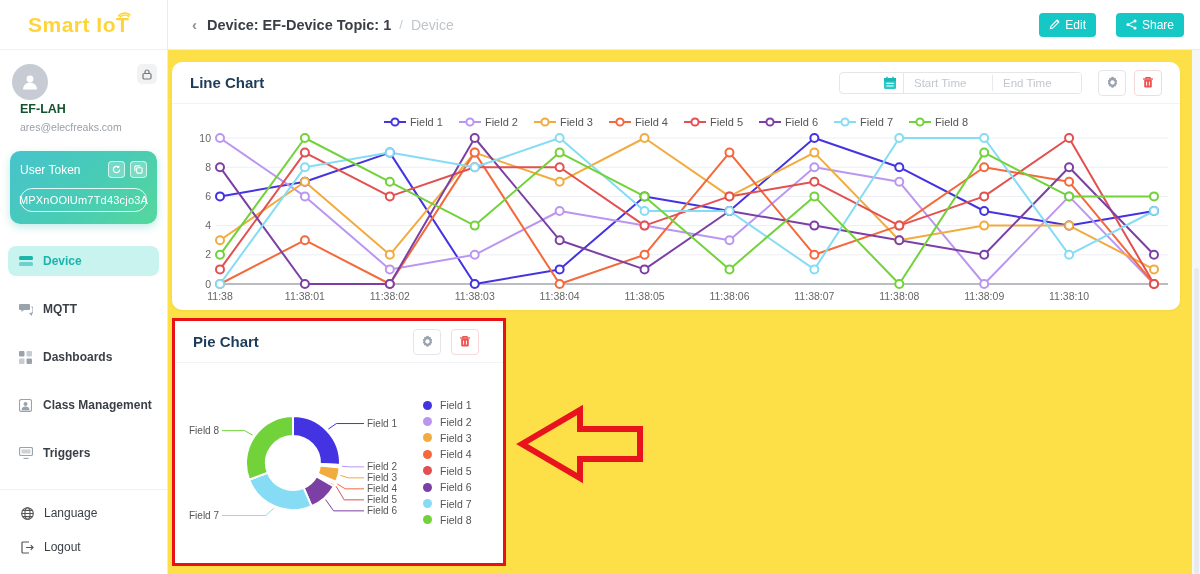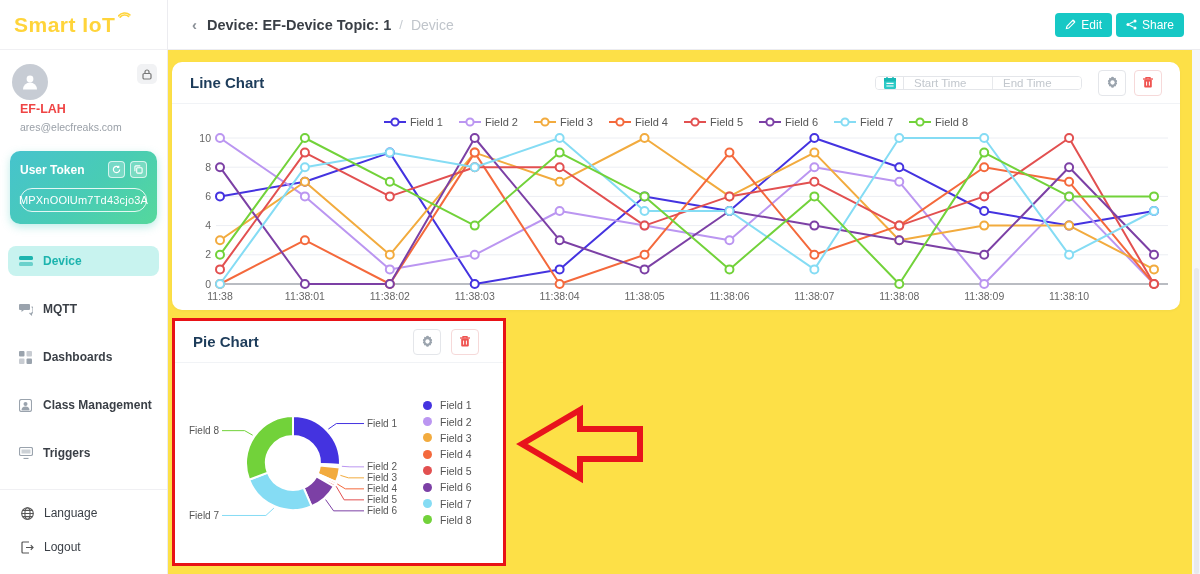--- a/index.html
+++ b/index.html
@@ -1,61 +1,61 @@
 <!DOCTYPE html>
 <html><head>
 <meta charset="utf-8">
 <style>
   * { margin:0; padding:0; box-sizing:border-box; }
   html,body { width:1200px; height:574px; font-family:"Liberation Sans",sans-serif; background:#f5f6f8; overflow:hidden; }
 
   
   .sidebar { position:absolute; left:0; top:0; width:168px; height:574px; background:#fff; border-right:1px solid #ececf0; z-index:5; }
-  .logo-wrap { height:50px; display:flex; align-items:center; padding-left:14px; border-bottom:1px solid #f0f0f3; position:relative; }
+  .logo-wrap { height:50px; display:flex; align-items:center; padding-left:28px; border-bottom:1px solid #f0f0f3; position:relative; }
   .logo-text { font-size:21px; font-weight:800; color:#ffd43a; letter-spacing:.5px;
     text-shadow:0 0 1px #fff,0 0 2px rgba(255,255,255,.8); }
   .wifi-icon { position:absolute; left:118px; top:8px; }
   .profile { padding:14px 12px 10px 12px; position:relative; }
   .avatar { width:36px; height:36px; border-radius:50%; background:#c7ccd4; display:inline-flex; align-items:center; justify-content:center; vertical-align:top; }
   .profile-text { display:inline-block; margin-left:8px; }
-  .profile-name { font-size:12.5px; font-weight:bold; color:#ef4444; padding-top:2px; }
+  .profile-name { font-size:12.5px; font-weight:bold; color:#14532d; padding-top:2px; }
   .profile-email { font-size:10.5px; color:#9aa0a8; margin-top:5px; }
   .lock-btn { position:absolute; right:10px; top:14px; width:20px; height:20px; background:#f1f2f4; border-radius:5px; display:flex; align-items:center; justify-content:center; cursor:pointer; }
   .token-card { margin:6px 10px 0 10px; border-radius:10px; padding:10px 10px 12px 10px;
     background:linear-gradient(135deg,#46c3cd 0%,#49ccb4 55%,#55d89c 100%); box-shadow:0 3px 8px rgba(70,200,190,.35); position:relative; }
   .token-head { display:flex; align-items:center; }
-  .token-title { color:#fff; font-weight:bold; font-size:12px; flex:1; }
+  .token-title { color:#fff; font-weight:normal; font-size:12px; flex:1; }
   .token-icon-btn { width:17px; height:17px; border-radius:4px; background:rgba(255,255,255,.25); border:1px solid rgba(255,255,255,.7); margin-left:5px; display:flex; align-items:center; justify-content:center; cursor:pointer; }
   .token-pill { margin-top:10px; border:1px solid rgba(255,255,255,.85); border-radius:12px; height:24px; display:flex; align-items:center; justify-content:center; color:#fff; font-size:11px; letter-spacing:.2px; }
   .nav { margin-top:22px; }
   .nav-item { display:flex; align-items:center; height:30px; margin:6px 8px; padding-left:10px; border-radius:8px; cursor:pointer; color:#3a3f46; font-size:12px; font-weight:bold; }
   .nav-item .nav-ic { width:15px; height:15px; margin-right:10px; display:flex; align-items:center; justify-content:center; }
   .nav-item.active { background:#c8f3ef; color:#1db4ae; }
   .nav-gap { height:6px; }
   .side-footer { position:absolute; left:0; bottom:0; width:100%; border-top:1px solid #f0f0f3; padding:6px 0 10px 0; }
   .foot-item { display:flex; align-items:center; height:34px; padding-left:20px; font-size:12px; font-weight:normal; color:#3a3f46; cursor:pointer; }
   .foot-item .nav-ic { width:15px; height:15px; margin-right:9px; display:flex; align-items:center; justify-content:center; }
 
   
   .topbar { position:absolute; left:168px; top:0; width:1032px; height:50px; background:#fff; border-bottom:1px solid #ececf0; display:flex; align-items:center; padding:0 16px 0 24px; z-index:4; }
   .back-chevron { color:#8a9097; font-size:15px; cursor:pointer; margin-right:10px; font-weight:bold; }
   .bc-main { font-size:14.5px; font-weight:bold; color:#3a3f46; }
   .bc-sep { color:#c6cbd1; margin:0 8px; font-size:13px; }
   .bc-current { color:#c0c5cb; font-size:14px; }
   .topbar-spacer { flex:1; }
-  .teal-btn { background:#16c8c5; color:#fff; border:none; border-radius:4px; height:24px; font-size:12px; padding:0 10px; display:inline-flex; align-items:center; gap:5px; cursor:pointer; margin-left:4px; font-family:inherit; }
+  .teal-btn { background:#16c8c5; color:#fff; border:none; border-radius:4px; height:24px; font-size:12px; padding:0 10px; display:inline-flex; align-items:center; gap:5px; cursor:pointer; margin-left:20px; font-family:inherit; }
 
   
   .main { position:absolute; left:160px; top:50px; width:1032px; height:524px; background:#fde047; }
   .card { background:#fff; border-radius:10px; position:absolute; box-shadow:0 1px 3px rgba(30,40,60,.04); }
   .line-card { left:12px; top:12px; width:1008px; height:248px; }
   .card-header { height:42px; display:flex; align-items:center; padding:0 18px; border-bottom:1px solid #f1f3f6; }
   .card-title { font-size:15px; font-weight:bold; color:#1d3c5a; }
   .lc-controls { margin-left:auto; display:flex; align-items:center; }
-  .time-group { display:flex; align-items:center; border:1px solid #e4e6ea; border-radius:4px; height:14px; overflow:hidden; }
+  .time-group { display:flex; align-items:center; border:1px solid #e4e6ea; border-radius:4px; height:22px; overflow:hidden;padding-left:36px; }
   .cal-btn { width:28px; height:26px; display:flex; align-items:center; justify-content:center; border-right:1px solid #e4e6ea; cursor:pointer; background:#fff; }
   .time-input { border:none; outline:none; width:88px; height:24px; font-size:11.5px; padding:0 10px; color:#555; font-family:inherit; }
   .time-input::placeholder { color:#c2c7cd; }
   .time-divider { width:1px; height:16px; background:#e7e9ec; }
   .sq-btn { width:28px; height:26px; border:1px solid #e4e6ea; border-radius:4px; background:#fff; display:flex; align-items:center; justify-content:center; cursor:pointer; }
   .sq-btn.danger { border-color:#f6d9d9; }
   .gear-gap { margin-left:16px; }
   .trash-gap { margin-left:8px; }
 
   .line-legend { display:flex; justify-content:center; align-items:center; gap:16px; margin-top:8px; height:20px; }

